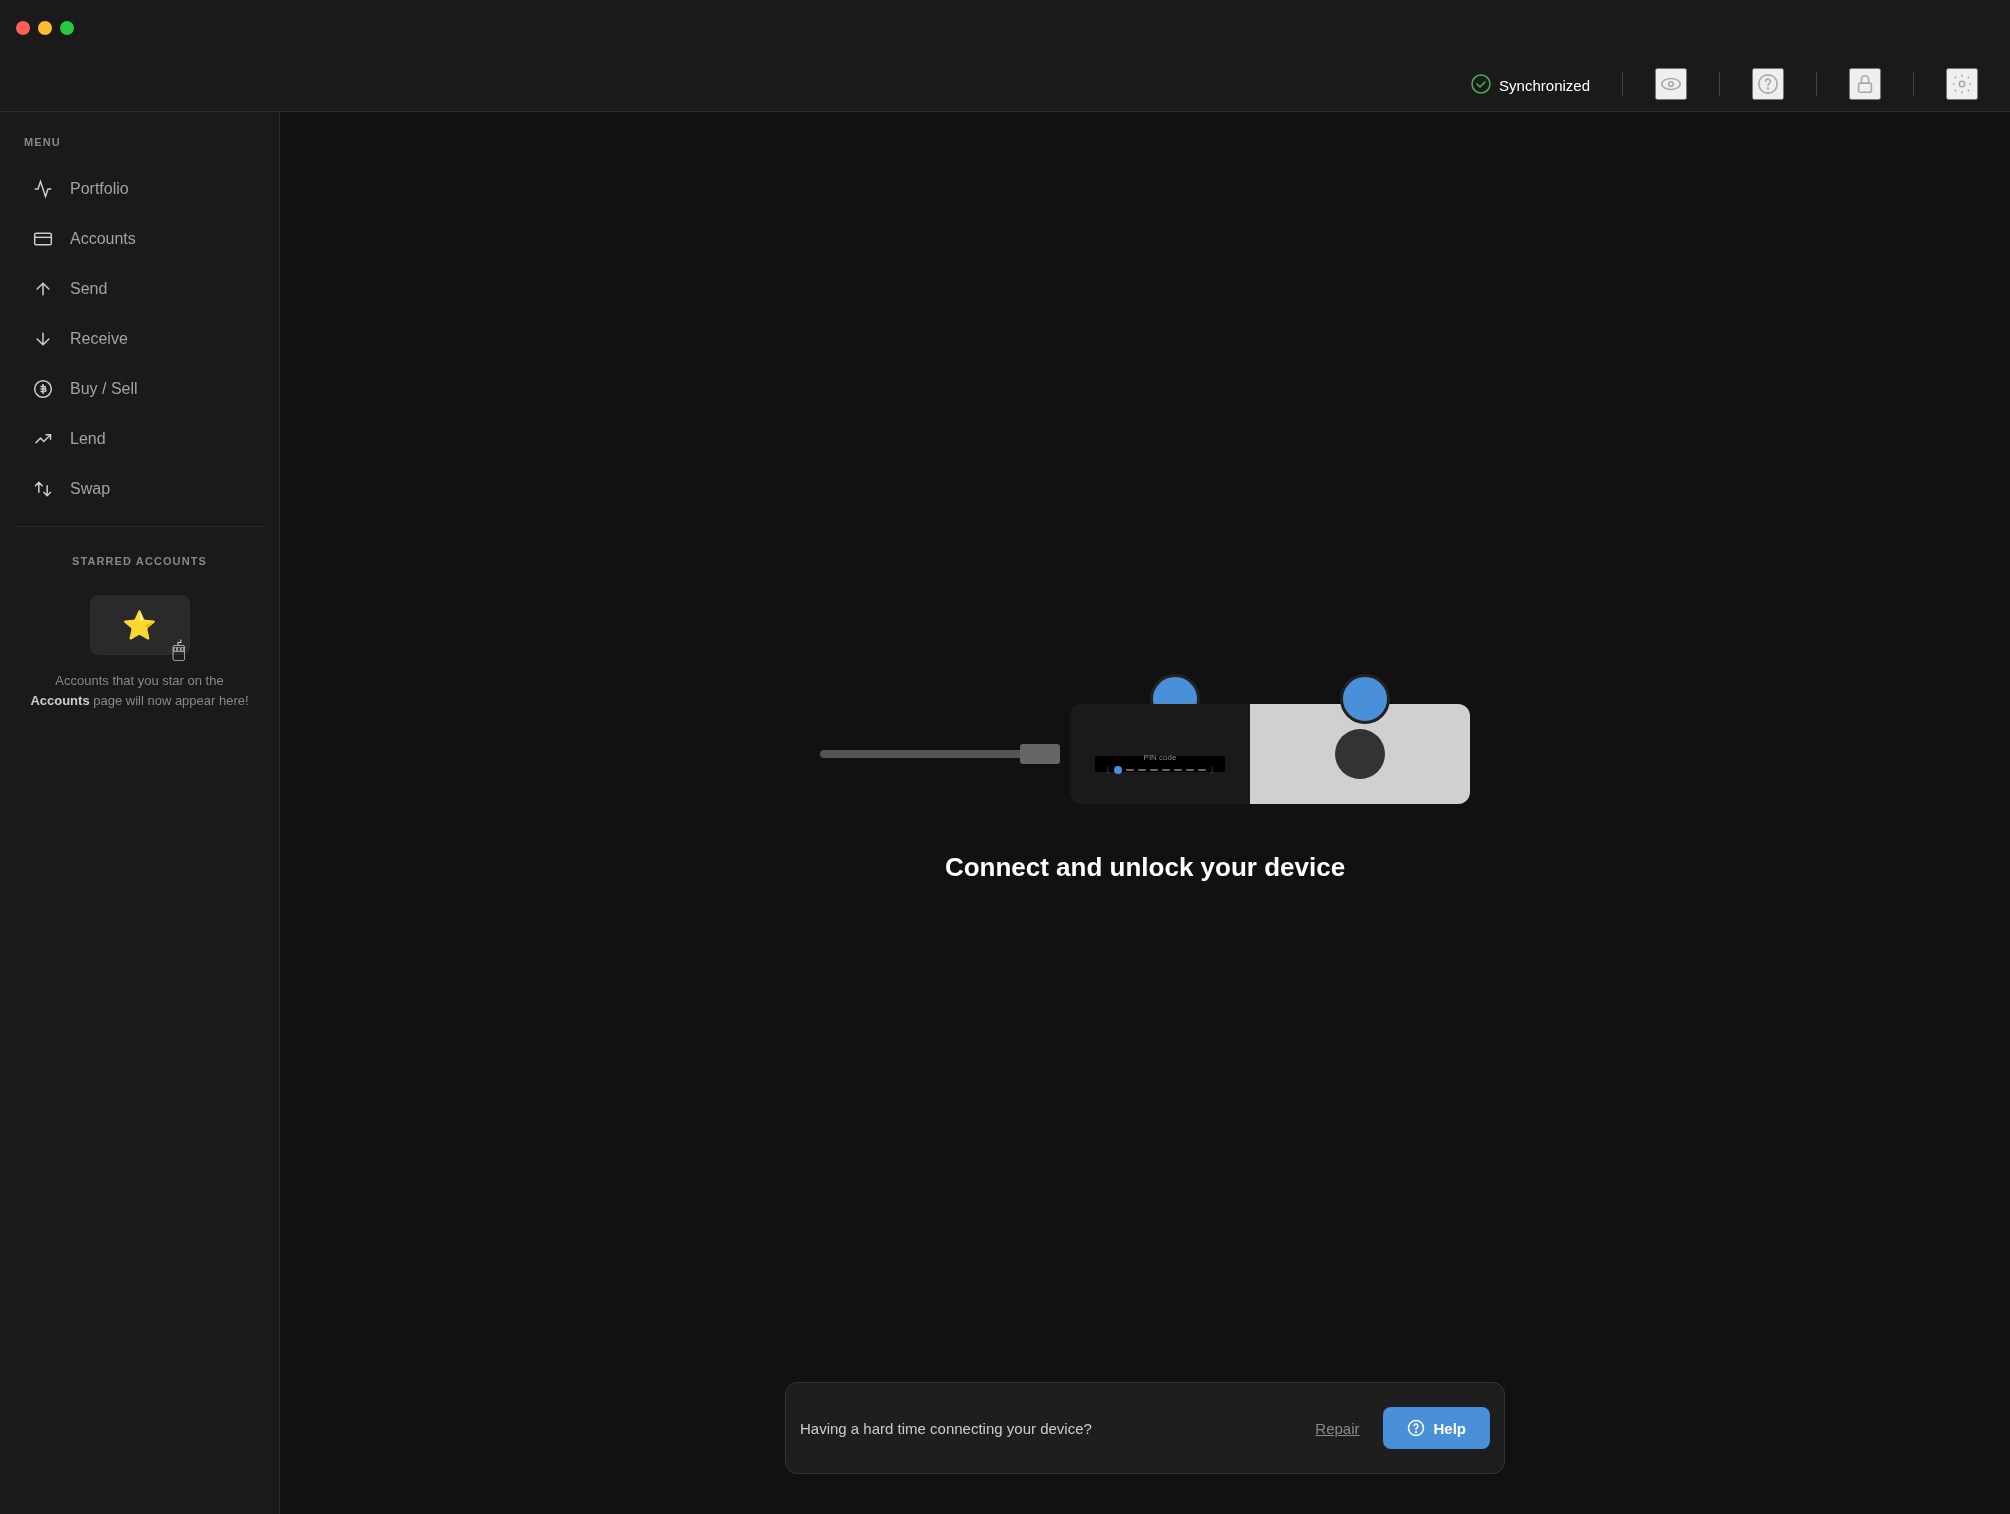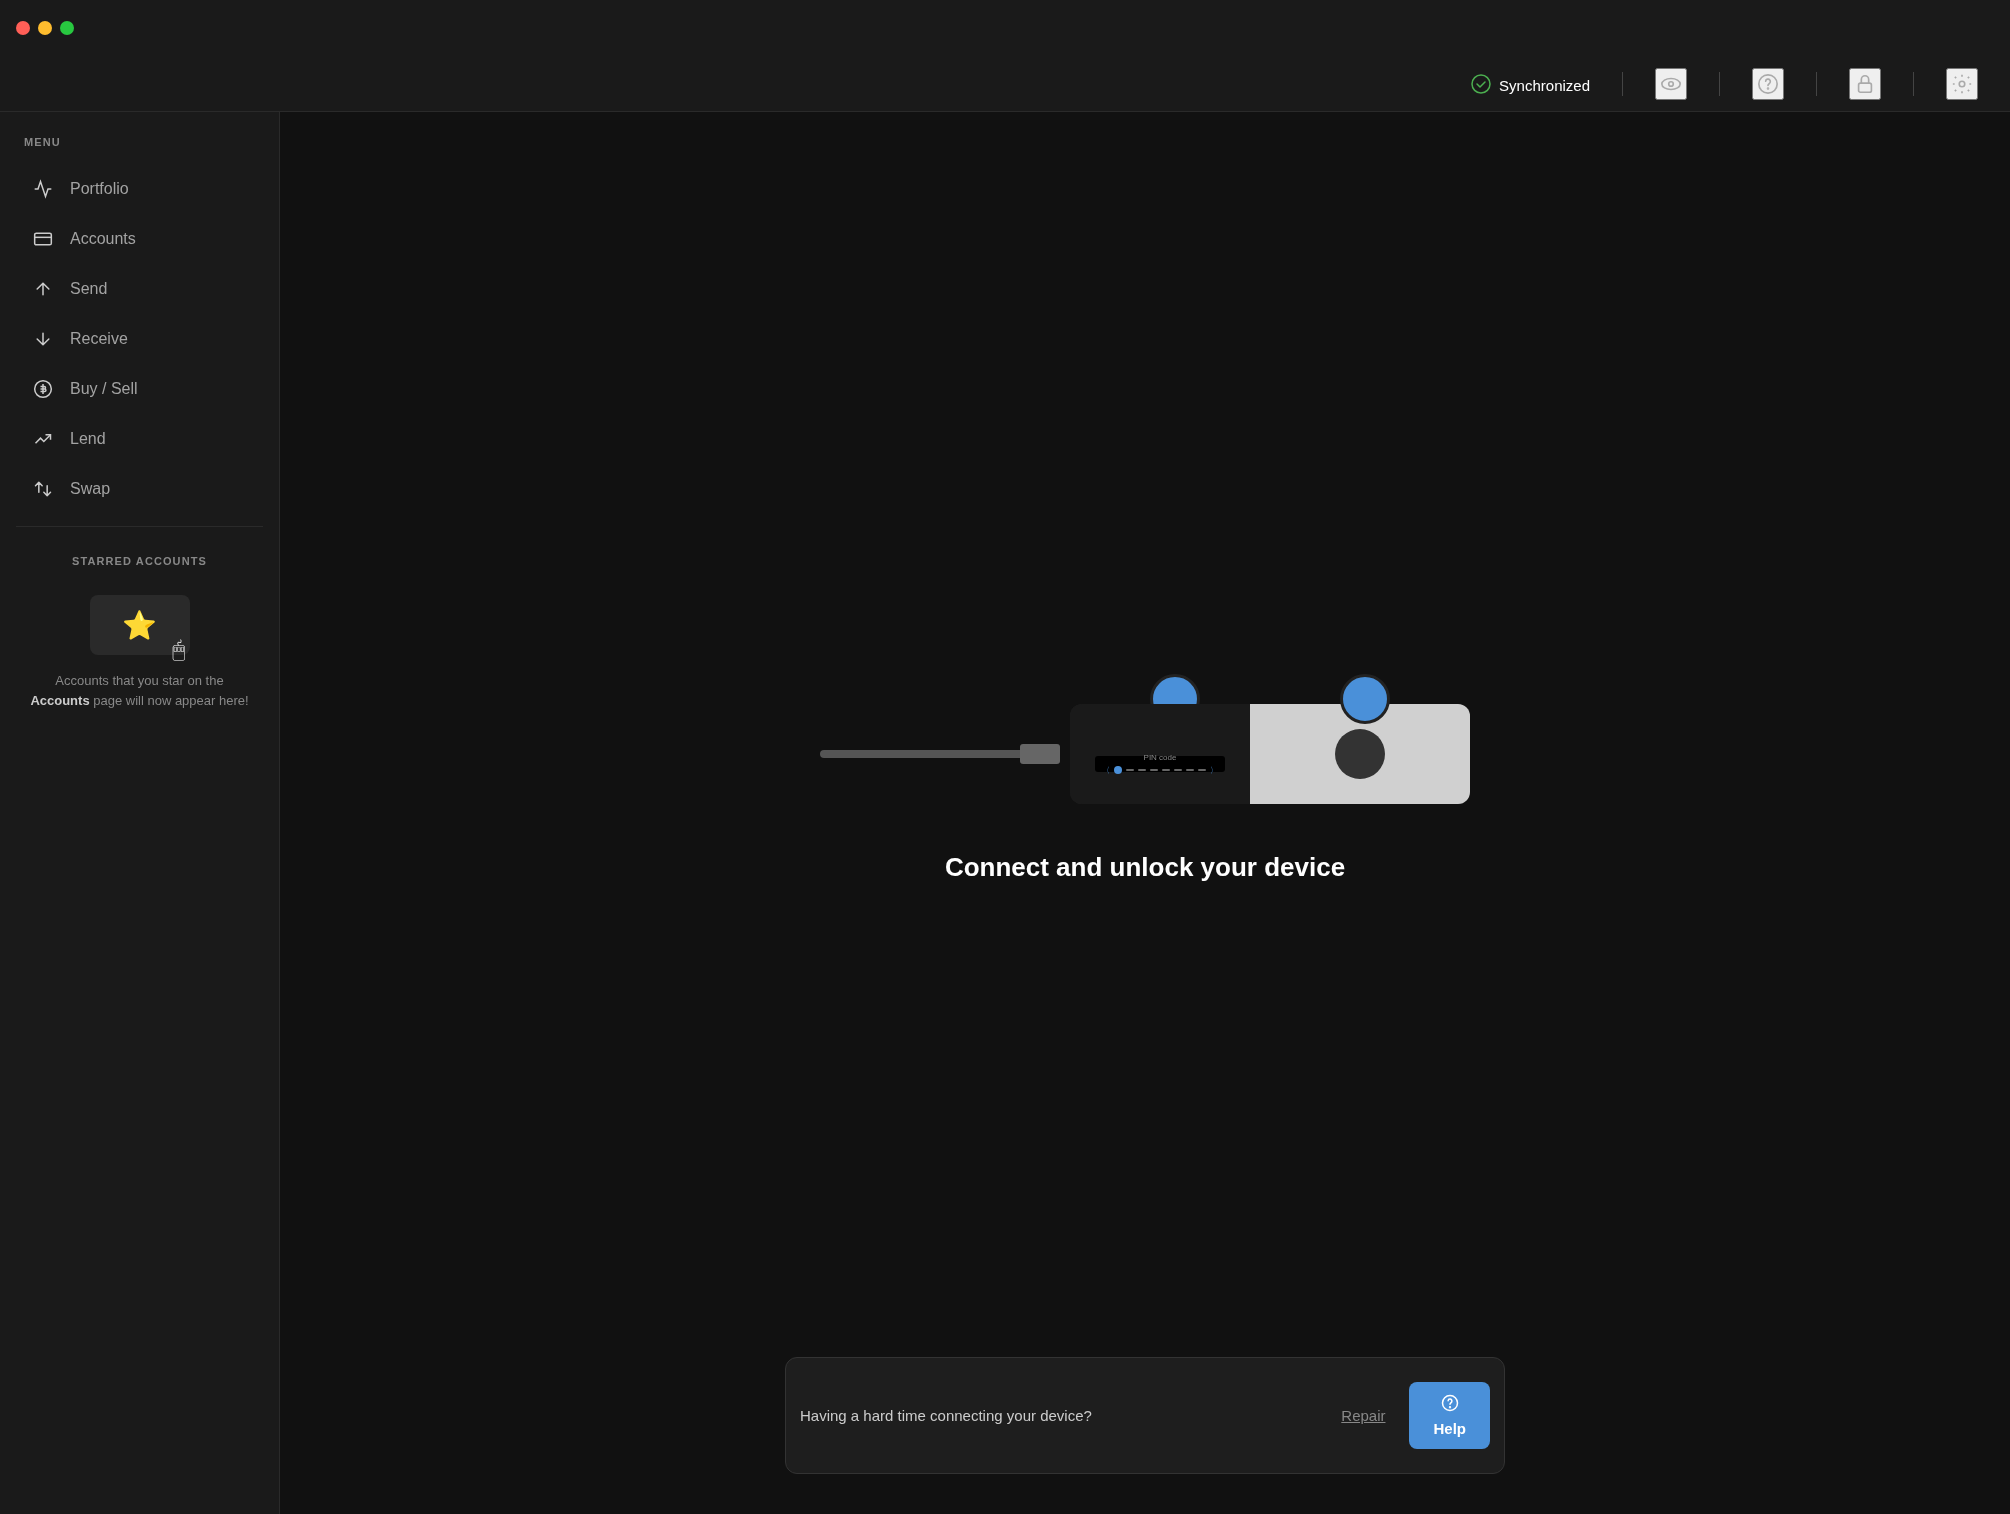--- a/index.html
+++ b/index.html
@@ -368,21 +368,20 @@
       color: #fff;
       border: none;
       border-radius: 8px;
       padding: 12px 24px;
       font-size: 15px;
       font-weight: 600;
       cursor: pointer;
       display: flex;
       align-items: center;
       gap: 8px;
-      flex-direction: column;
     }
     .bottom-bar-right {
       display: flex;
       align-items: center;
     }
 
     
     svg { display: block; }
   </style>
 </head>

